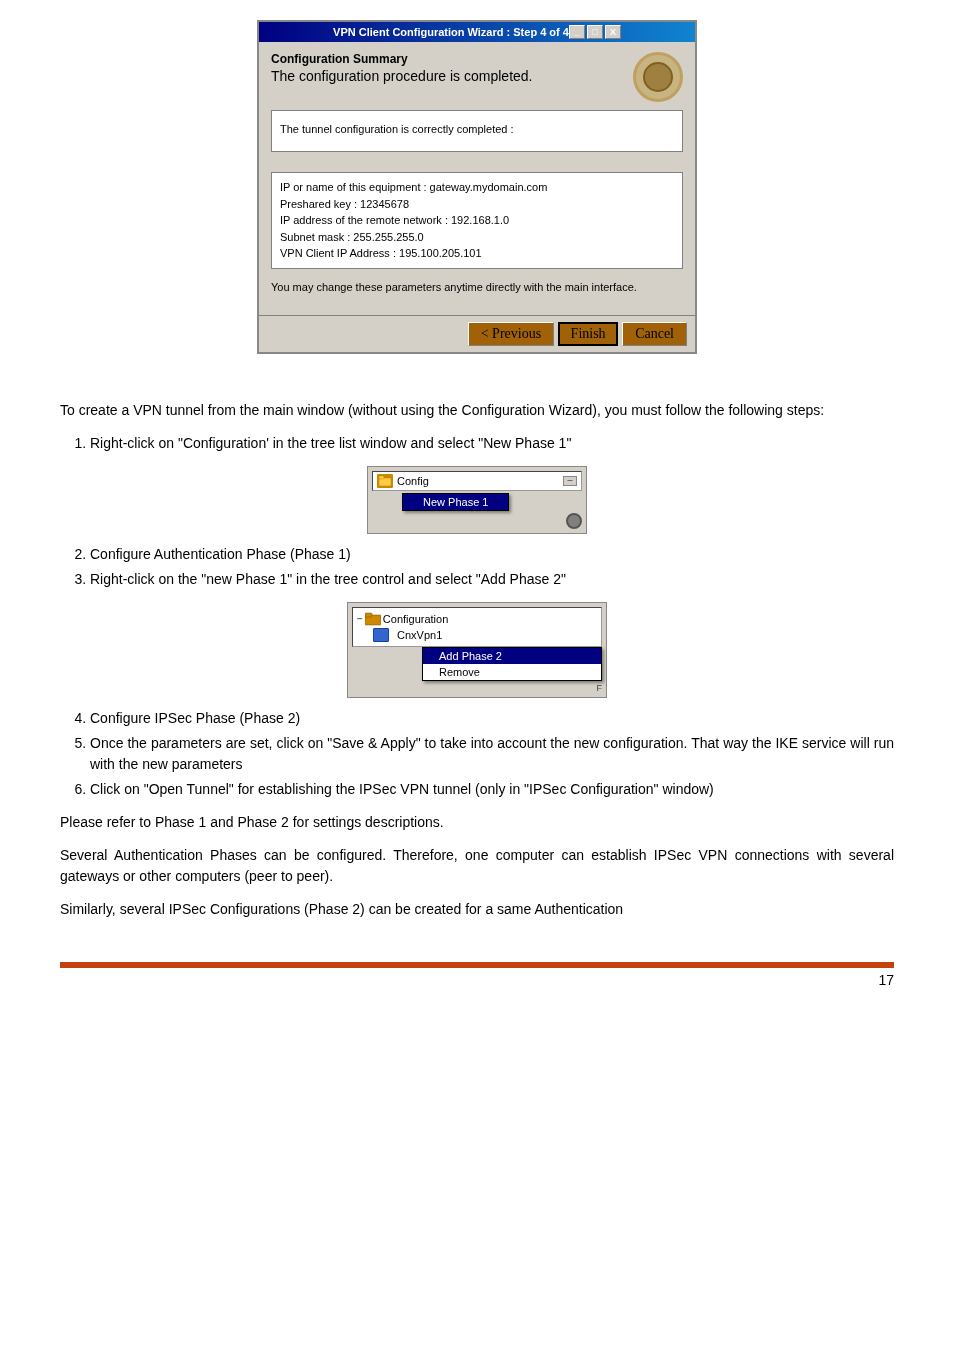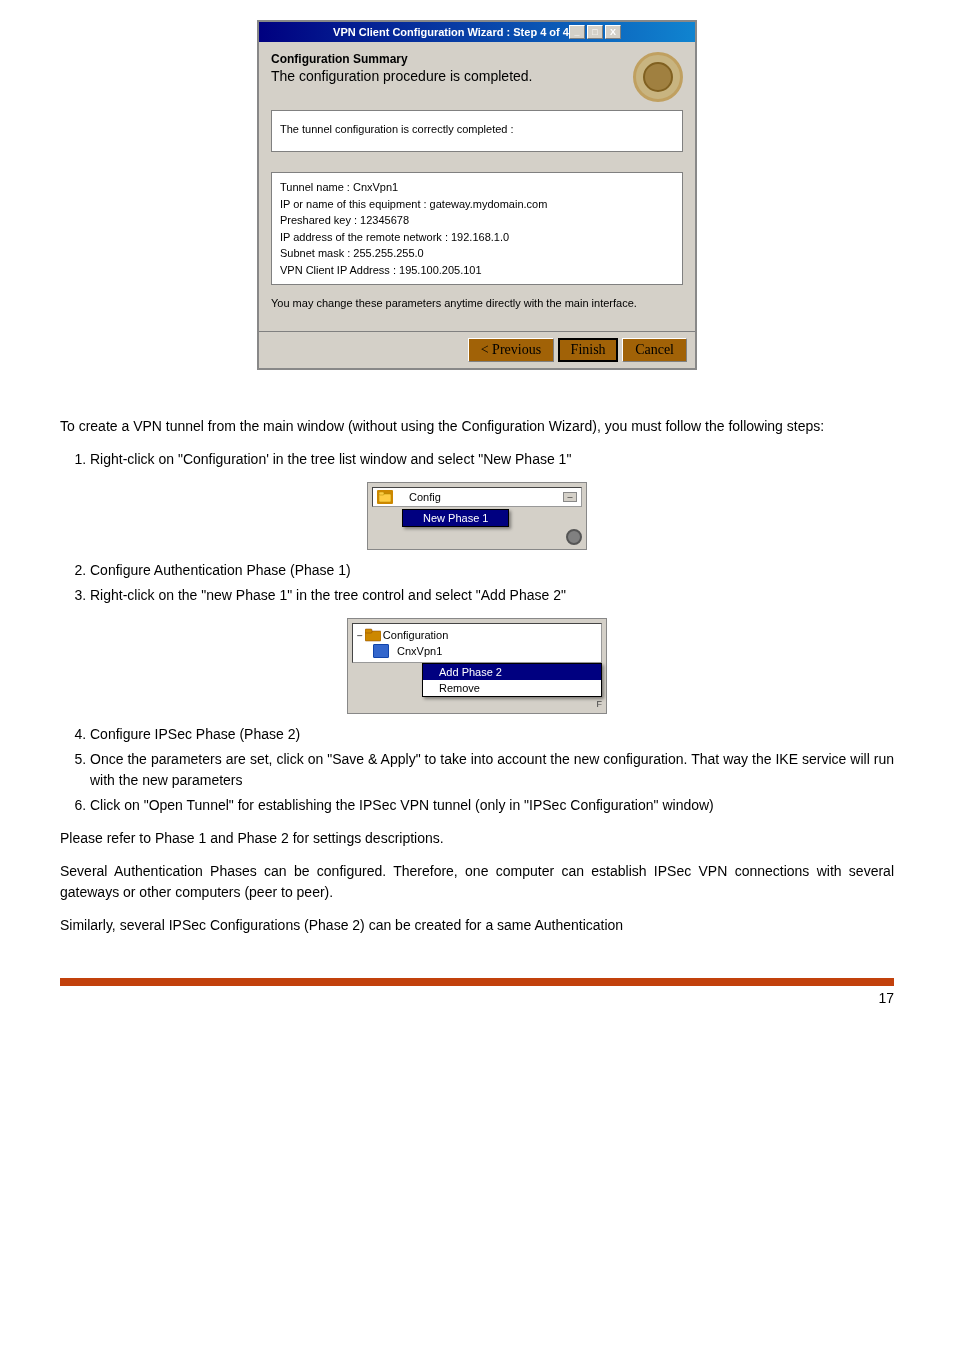--- a/index.html
+++ b/index.html
@@ -174,21 +174,21 @@
     
     .screenshot-container {
       display: flex;
       justify-content: center;
       margin: 10px 0;
     }
 
     .page-footer {
       display: flex;
       justify-content: flex-end;
-      border-top: 8px solid #c2410c;
+      border-top: 6px solid #c2410c;
       padding-top: 4px;
       margin-top: 20px;
       text-align: center;
     }
 
     .page-number {
       font-size: 14px;
     }
 
     
@@ -236,21 +236,20 @@
         <div class="icon-circle">
           <div class="icon-circle-inner"></div>
         </div>
       </div>
 
       <div class="info-box">
         <p>The tunnel configuration is correctly completed :</p>
       </div>
 
       <div class="config-details">
-        <div>Tunnel name : CnxVpn1</div>
         <div>IP or name of this equipment : gateway.mydomain.com</div>
         <div>Preshared key : 12345678</div>
         <div>IP address of the remote network : 192.168.1.0</div>
         <div>Subnet mask : 255.255.255.0</div>
         <div>VPN Client IP Address : 195.100.205.101</div>
       </div>
 
       <div class="note-text">You may change these parameters anytime directly with the main interface.</div>
     </div>
 
@@ -265,21 +264,21 @@
 <div class="main-content">
 
   <p class="para">To create a VPN tunnel from the main window (without using the Configuration Wizard), you must follow the following steps:</p>
 
   <ol class="numbered-list">
     <li>Right-click on "Configuration' in the tree list window and select "New Phase 1"</li>
   </ol>
 
   <div class="screenshot-container">
     <div style="border:1px solid #888; background:#d4d0c8; padding:4px; width:220px; font-family:'Tahoma',Arial,sans-serif; font-size:11px;">
-      <div style="display:flex; align-items:center; gap:16px; padding:2px 4px; background:#fff; border:1px inset #999; margin-bottom:2px;">
+      <div style="display:flex; align-items:center; gap:4px; padding:2px 4px; background:#fff; border:1px inset #999; margin-bottom:2px;">
         <div style="width:16px;height:14px;background:#cc8800;border-radius:1px;flex-shrink:0;display:flex;align-items:center;justify-content:center;">
           <svg width="12" height="10" viewBox="0 0 12 10">
               <rect x="0" y="2" width="12" height="8" rx="1" fill="#ffcc44" stroke="#aa8800" stroke-width="0.5"></rect>
               <rect x="0" y="0" width="5" height="3" rx="1" fill="#ffcc44" stroke="#aa8800" stroke-width="0.5"></rect>
             </svg>
         </div>
         <span>Config</span>
         <div style="margin-left:auto; width:14px;height:10px;border:1px solid #888;background:#d4d0c8;display:flex;align-items:center;justify-content:center;font-size:7px;">─</div>
       </div>
       <div style="margin-left:30px;">

